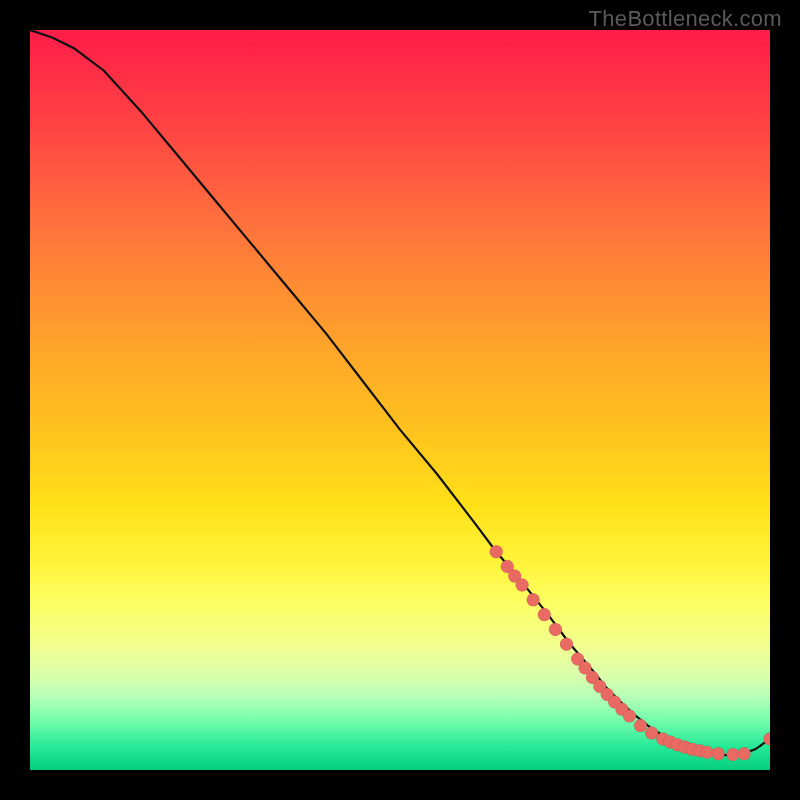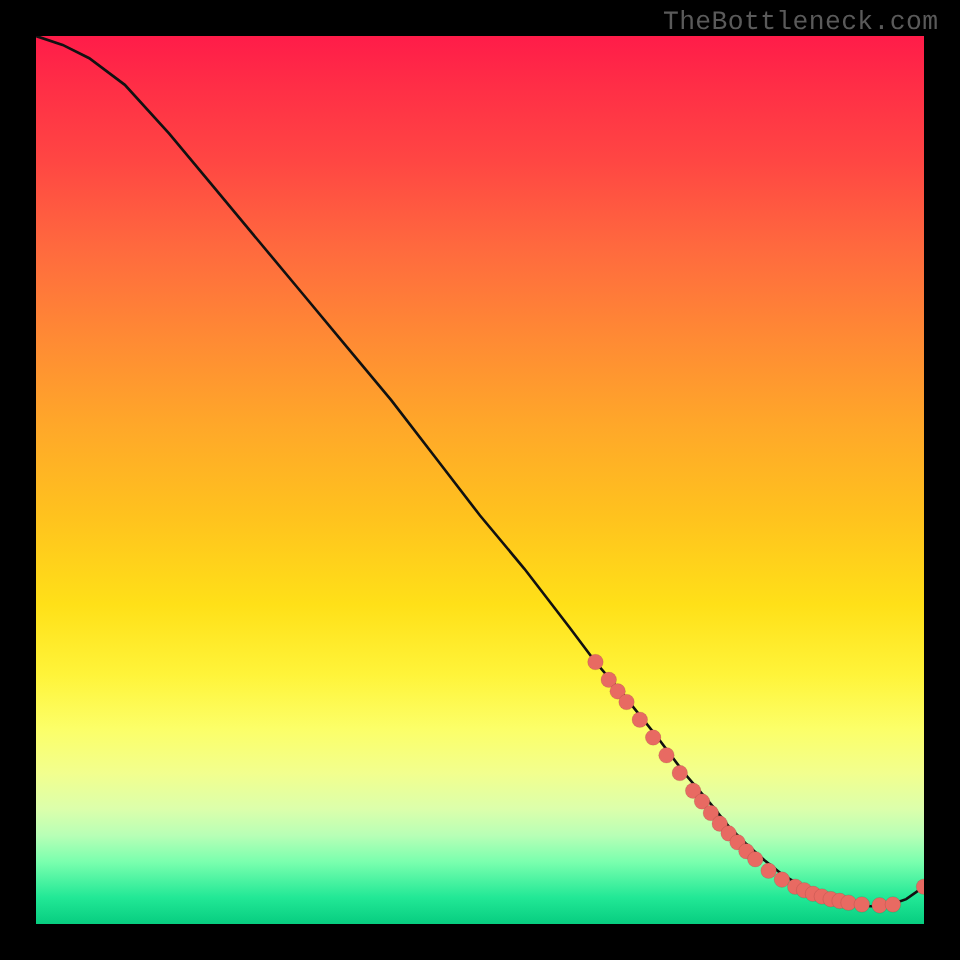--- a/index.html
+++ b/index.html
@@ -13,21 +13,20 @@
   }
   .watermark {
     position: absolute;
     top: 6px;
     right: 18px;
     color: #5a5a5a;
     font-size: 22px;
     font-weight: 500;
     letter-spacing: 0.3px;
     z-index: 10;
-    font-family: Liberation Mono, monospace;
   }
   .plot-area {
     position: absolute;
     left: 30px;
     top: 30px;
     width: 740px;
     height: 740px;
     overflow: hidden;
   }
   .gradient-bg {

